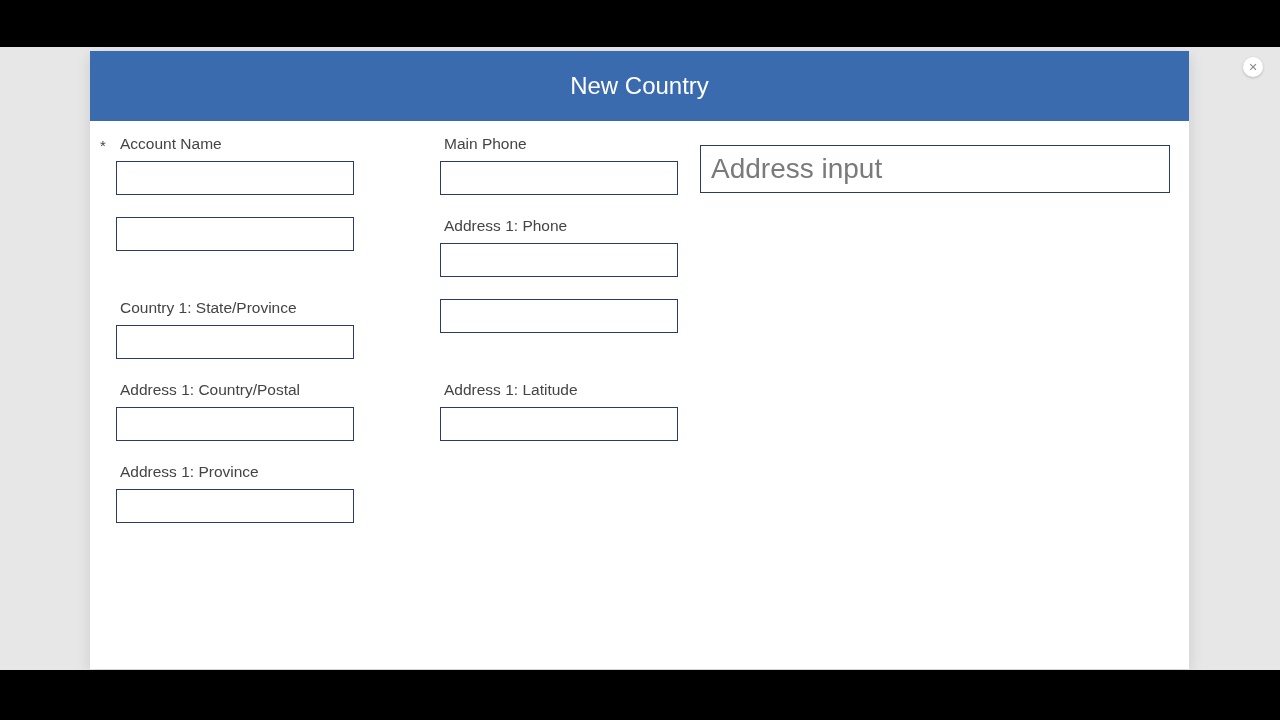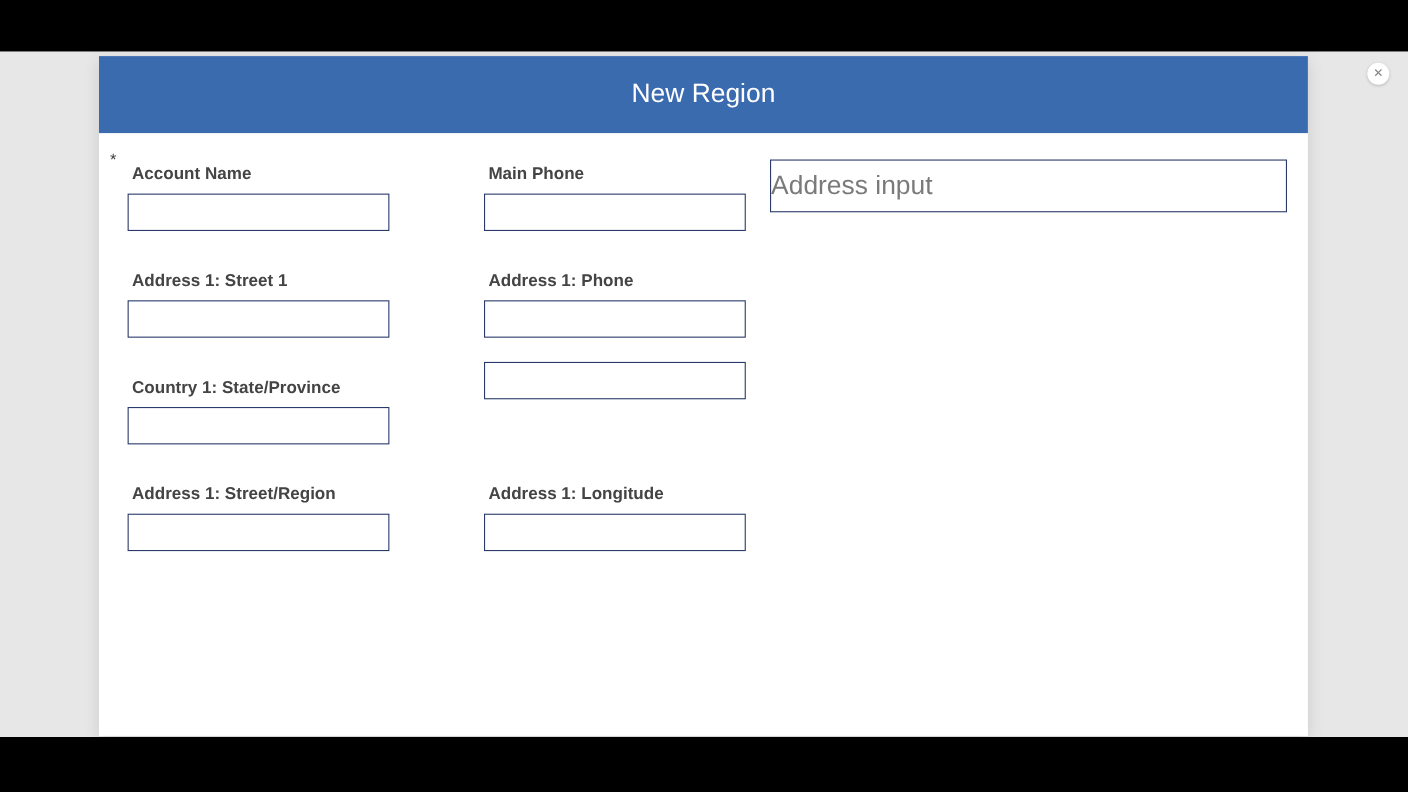--- a/index.html
+++ b/index.html
@@ -85,22 +85,21 @@
     top: 2px;
     color: #444;
     font-size: 15px;
   }
   .field-label {
     color: #444;
     font-size: 15.5px;
     margin-left: 20px;
     margin-bottom: 8px;
     display: block;
-    font-weight: 700;
-    margin-top: 15px;
+    font-weight: 400;
   }
   .field-input {
     margin-left: 16px;
     width: 238px;
     height: 34px;
     border: 1.5px solid #2a3a6a;
     background: #fff;
     font-size: 15px;
     padding: 4px 8px;
     outline: none;
@@ -108,87 +107,90 @@
   .col-right {
     padding-top: 10px;
     padding-left: 0px;
     flex: 1;
   }
   .address-big {
     width: 470px;
     height: 48px;
     border: 1.5px solid #2a3a6a;
     background: #fff;
-    font-size: 24px;
-    padding: 6px 0;
+    font-size: 28px;
+    padding: 6px 10px;
     color: #ef4444;
     outline: none;
   }
   .address-big::placeholder { color: #7a7a7a; font-weight: 400; }
   .field-input::placeholder { color: #999; }
   .grid-span-empty { visibility: hidden; }
 </style>
 </head>
 <body>
 
 <div class="letterbox-top"></div>
 <div class="letterbox-bottom"></div>
 <div class="page-bg"></div>
 
 <div class="close-btn">
   <span>✕</span>
 </div>
 
 <div class="modal">
   <div class="modal-header">
-    <span>New Region</span>
+    <span>New Country</span>
   </div>
 
   <div class="form-body">
 
     <div class="col-left">
 
       <div class="field">
         <span class="req-star">*</span>
         <span class="field-label">Account Name</span>
         <input class="field-input" type="text" value="" style="">
       </div>
 
       <div class="field">
         <span class="field-label">Main Phone</span>
         <input class="field-input" type="text" value="" style="">
       </div>
 
       <div class="field">
-        <span class="field-label">Address 1: Street 1</span>
         <input class="field-input" type="text" value="" style="">
       </div>
 
       <div class="field">
         <span class="field-label">Address 1: Phone</span>
         <input class="field-input" type="text" value="" style="">
       </div>
 
       <div class="field">
         <span class="field-label">Country 1: State/Province</span>
         <input class="field-input" type="text" value="" style="">
       </div>
 
       <div class="field">
         <input class="field-input" type="text" value="" style="">
       </div>
 
       <div class="field">
-        <span class="field-label">Address 1: Street/Region</span>
-        <input class="field-input" type="text" value="" style="">
-      </div>
-
-
-      <div class="field">
-        <span class="field-label">Address 1: Longitude</span>
+        <span class="field-label">Address 1: Country/Postal</span>
+        <input class="field-input" type="text" value="" style="">
+      </div>
+
+      <div class="field">
+        <span class="field-label">Address 1: Latitude</span>
+        <input class="field-input" type="text" value="" style="">
+      </div>
+
+      <div class="field">
+        <span class="field-label">Address 1: Province</span>
         <input class="field-input" type="text" value="" style="">
       </div>
 
       <div class="field grid-span-empty"></div>
 
     </div>
 
     <div class="col-right">
       <input class="address-big" type="text" placeholder="Address input" style="">
     </div>

